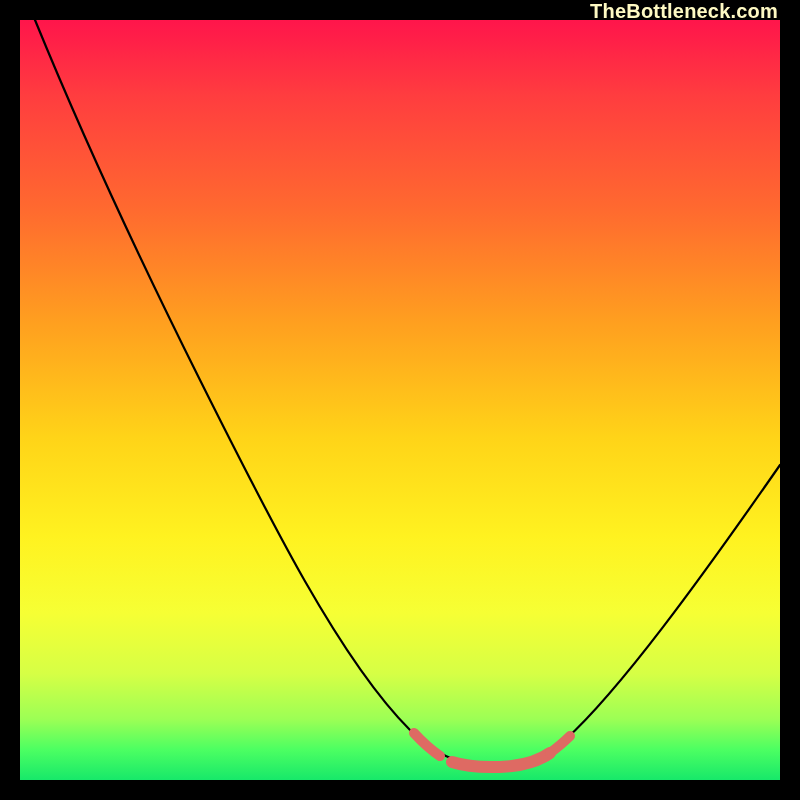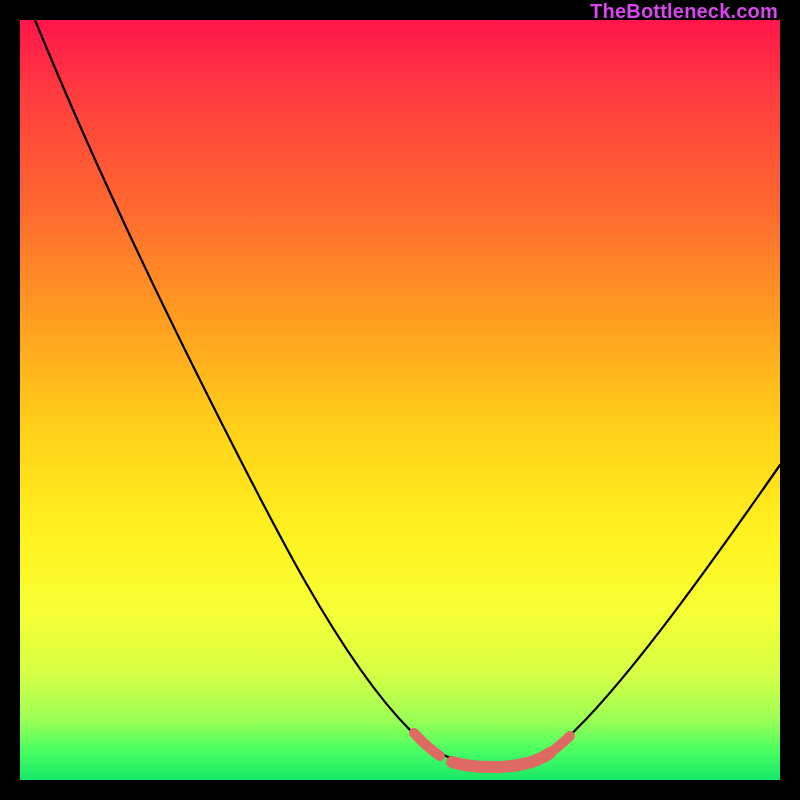--- a/index.html
+++ b/index.html
@@ -45,21 +45,21 @@
     width: 760px;
     height: 760px;
     overflow: visible;
   }
   .watermark {
     position: absolute;
     top: 0px;
     right: 22px;
     font-size: 20px;
     font-weight: 600;
-    color: #d946ef;
+    color: #fef9c3;
     letter-spacing: 0.2px;
     user-select: none;
   }
 </style>
 </head>
 <body>
 
 <div class="stage">
 
   <div class="watermark">TheBottleneck.com</div>

